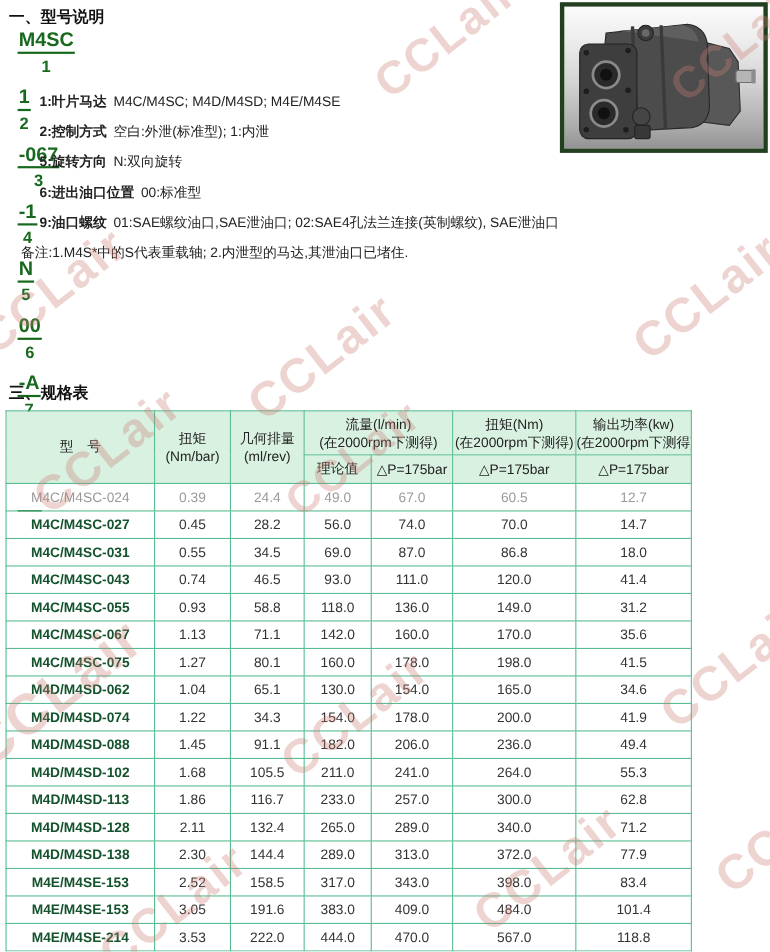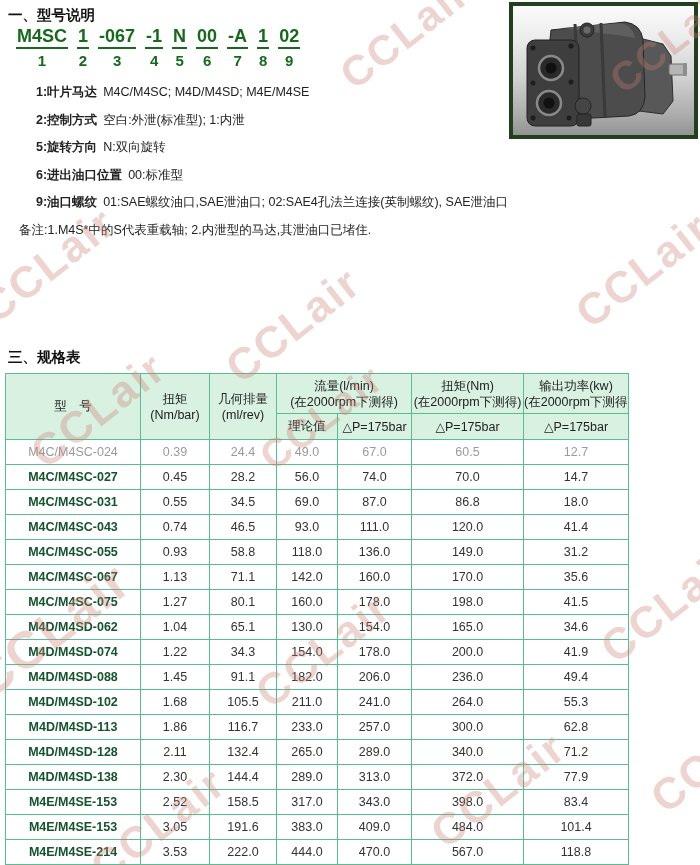--- a/index.html
+++ b/index.html
@@ -16,21 +16,21 @@
     color:rgba(201,123,116,0.33);
     transform:rotate(-38deg);
     white-space:nowrap;
   }
   
   .sec-title{position:absolute;left:8px;font-size:14.5px;font-weight:bold;color:#111;}
   #sec1-title{top:6px;}
   #sec3-title{top:348px;}
   
   #model-code{
-    position:absolute;left:16px;top:26px;display:flex;align-items:flex-end;gap:9px;
+    position:absolute;left:16px;top:26px;display:flex;align-items:flex-start;gap:9px;flex-direction:column;
   }
   #model-code .seg{display:flex;flex-direction:column;align-items:center;}
   #model-code .code{
     font-size:18px;font-weight:bold;color:#17691d;
     border-bottom:2px solid #17691d;padding:0 1px 1px 1px;line-height:20px;
   }
   #model-code .num{font-size:15px;font-weight:bold;color:#17691d;margin-top:3px;}
   
   #legend{position:absolute;left:36px;top:79px;width:660px;}
   .legend-line{font-size:12.5px;line-height:27.5px;white-space:nowrap;color:#222;}

